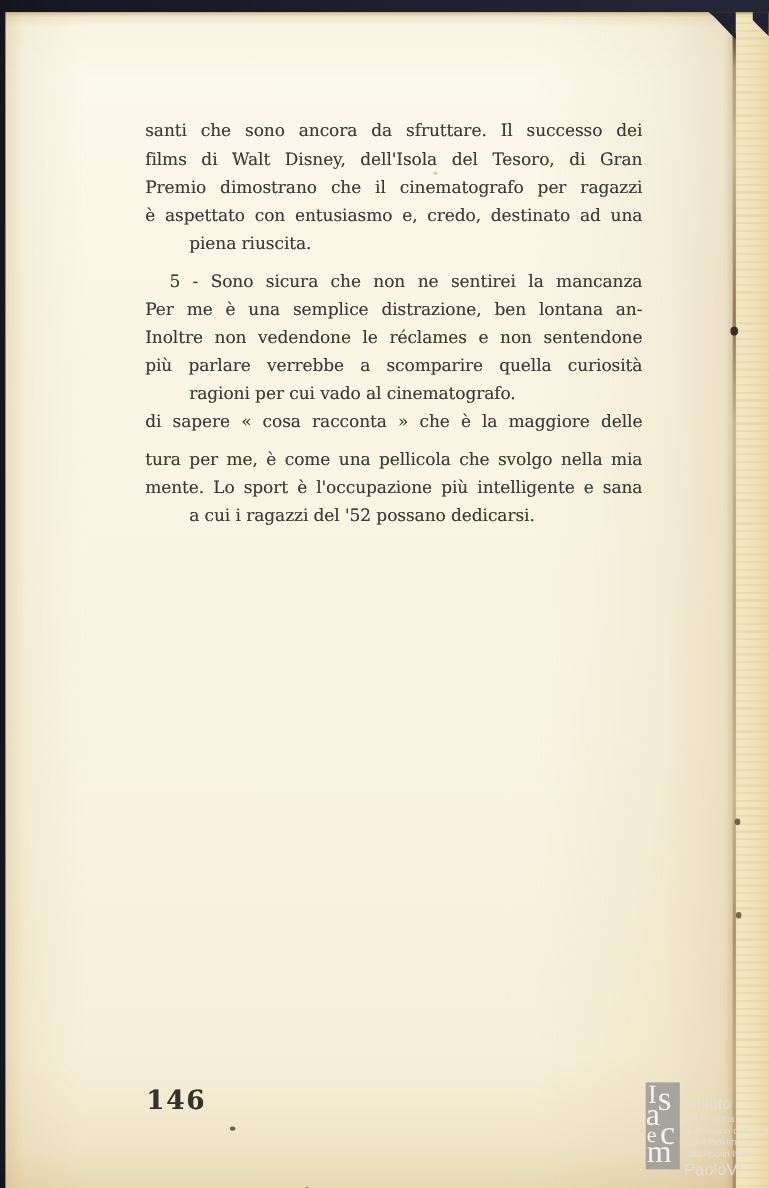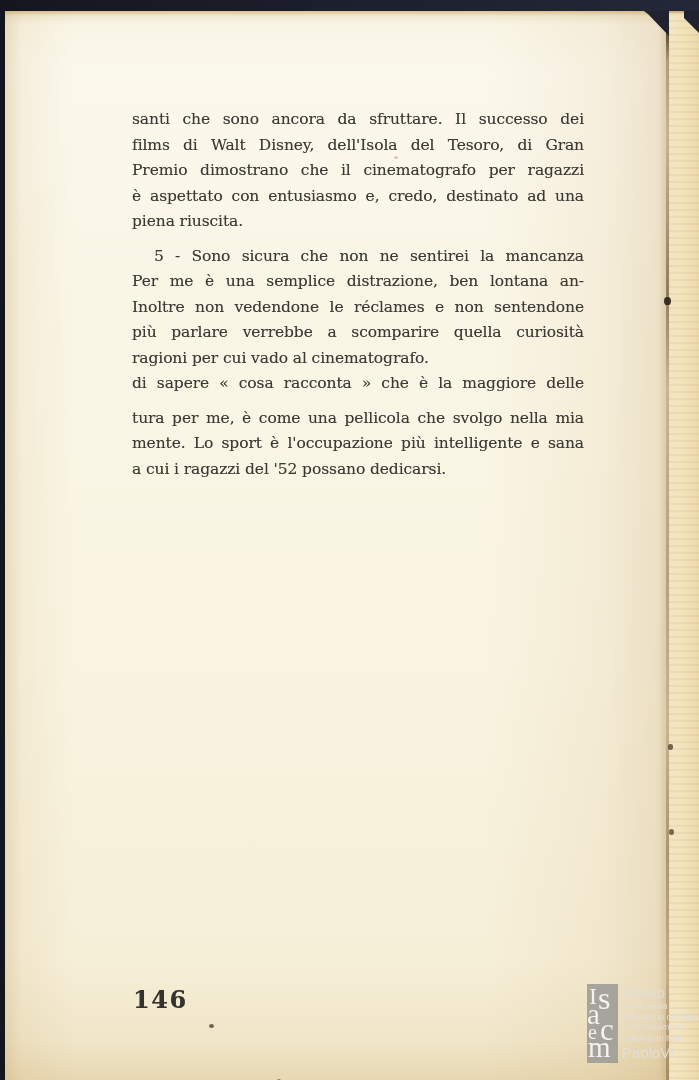--- a/index.html
+++ b/index.html
@@ -63,21 +63,21 @@
   
   .text-block{
     position:absolute;left:127px;top:96px;width:452px;
     color:#3b3935;
     font-size:15.5px;line-height:25.5px;
     letter-spacing:-0.1px;
     text-shadow:0 0 .5px rgba(62,57,50,.45);
   }
   .para + .para{margin-top:9px;}
   .line{text-align:justify;text-align-last:justify;}
-  .line.last{text-align-last:left;}
+  .line.last{text-align-last:left;margin-left:40px;}
   .para.indent .line.first{text-indent:22px;}
   .page-number{
     position:absolute;left:128px;top:974px;
     font-size:24px;font-weight:bold;color:#34322e;
     letter-spacing:1.5px;
     text-shadow:0 0 .5px rgba(52,50,46,.5);
     text-align:center;
   }
   
   .speck{position:absolute;border-radius:50%;}
@@ -98,21 +98,21 @@
   .monogram span{
     position:absolute;color:rgba(248,247,243,.95);line-height:1;
   }
   .m-i{left:2px;top:0px;font-size:24px;}
   .m-s{left:11px;top:-2px;font-size:32px;}
   .m-a{left:0px;top:16px;font-size:29px;}
   .m-c{left:13px;top:30px;font-size:31px;}
   .m-e{left:1px;top:38px;font-size:20px;}
   .m-m{left:1px;top:49px;font-size:29px;}
   .wm-text{
-    position:absolute;left:35px;top:3px;
+    position:absolute;left:35px;top:14px;
     color:rgba(226,223,217,.92);
     white-space:nowrap;
   }
   .wm-title{font-size:14.5px;line-height:15px;}
   .wm-small{font-size:9px;line-height:10.6px;letter-spacing:-.1px;}
   .wm-paolo{font-size:15px;line-height:17px;margin-top:1px;}
 </style>
 </head>
 <body>
 

